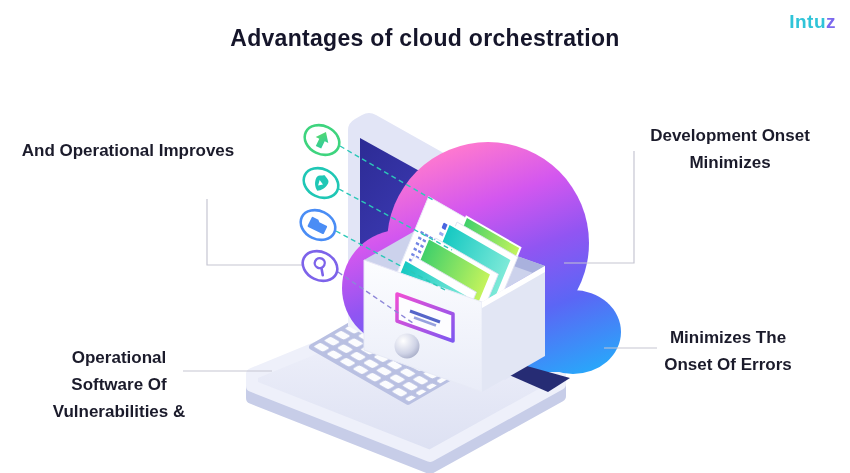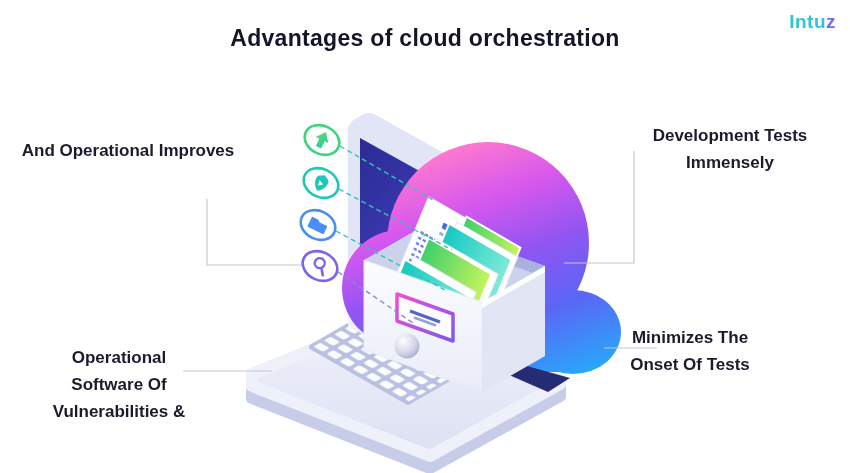--- a/index.html
+++ b/index.html
@@ -8,47 +8,47 @@
   .title{position:absolute;left:0;right:0;top:25px;text-align:center;
          font-size:23px;font-weight:800;letter-spacing:.3px;color:#15152a;}
   .logo{position:absolute;right:14px;top:11px;font-size:19px;font-weight:700;
         letter-spacing:.5px;color:#2fc4d8;margin-left:43px;}
   .logo .accent{color:#7b68ee;}
   .label{position:absolute;font-weight:700;font-size:17px;line-height:27px;
          color:#1b1b2b;text-align:center;}
   #label-tl{left:8px;  top:137px;width:240px;}
   #label-tr{left:640px;top:122px;width:180px;}
   #label-bl{left:30px; top:344px;width:178px;}
-  #label-br{left:610px;top:324px;width:160px;}
+  #label-br{left:648px;top:324px;width:160px;}
   svg.art{position:absolute;left:0;top:0;}
 </style>
 </head>
 <body>
 
 <div class="canvas">
 
   <div class="title">Advantages of cloud orchestration</div>
 
   <div class="logo"><span>Intu</span><span class="accent">z</span></div>
 
   <div class="label" id="label-tl">
     <div>And Operational Improves</div>
   </div>
   <div class="label" id="label-tr">
-    <div>Development Tests</div>
-    <div>Immensely</div>
+    <div>Development Onset</div>
+    <div>Minimizes</div>
   </div>
   <div class="label" id="label-bl">
     <div>Operational</div>
     <div>Software Of</div>
     <div>Vulnerabilities &amp;</div>
   </div>
   <div class="label" id="label-br">
     <div>Minimizes The</div>
-    <div>Onset Of Tests</div>
+    <div>Onset Of Errors</div>
   </div>
 
   <svg class="art" width="850" height="473" viewBox="0 0 850 473">
     <defs>
       <linearGradient id="baseGrad" x1="0" y1="0" x2="0" y2="1">
         <stop offset="0" stop-color="#f3f4fc"></stop>
           <stop offset="1" stop-color="#dce0f2"></stop>
       </linearGradient>
       <linearGradient id="screenGrad" x1="0" y1="0" x2="0.8" y2="1">
         <stop offset="0" stop-color="#2c2b94"></stop>

